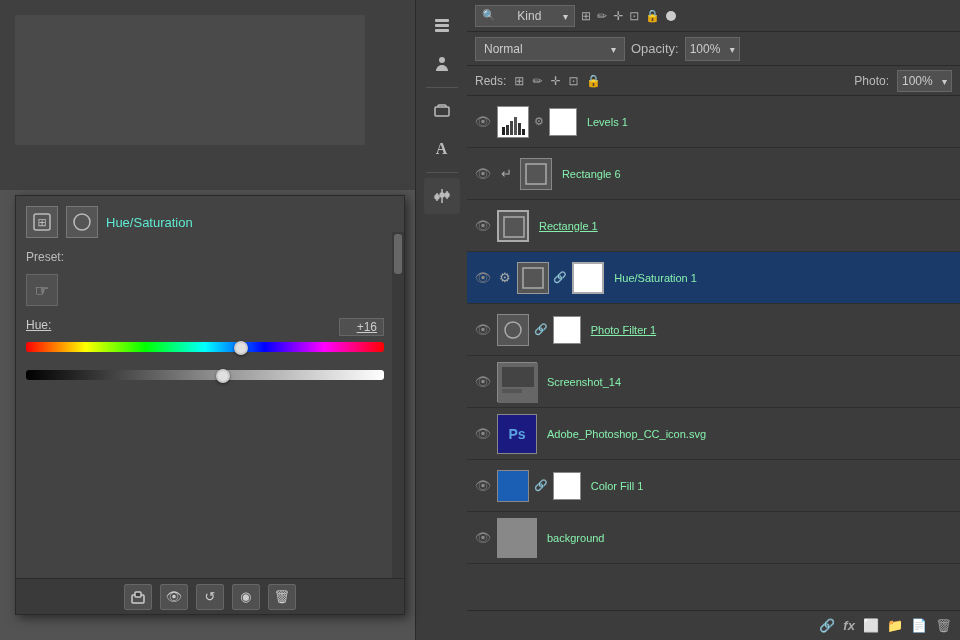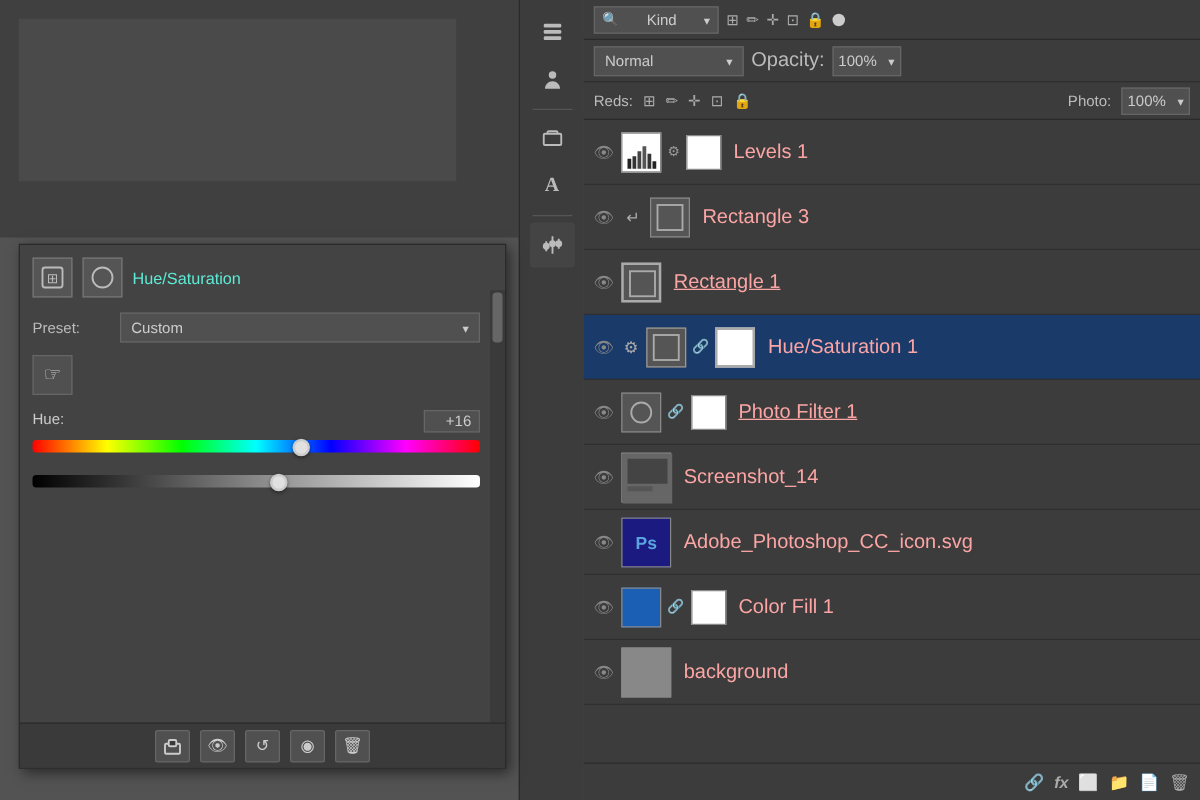--- a/index.html
+++ b/index.html
@@ -133,27 +133,27 @@
       gap: 6px;
       border-bottom: 1px solid #2a2a2a;
     }
     .normal-select {
       background: #505050;
       border: 1px solid #666;
       color: #ccc;
       padding: 2px 8px;
       font-size: 12px;
       height: 24px;
-      width: 120px;
+      width: 150px;
       display: flex;
       align-items: center;
       justify-content: space-between;
       cursor: pointer;
     }
-    .opacity-label { color: #bbb; font-size: 16px; }
+    .opacity-label { color: #bbb; font-size: 13px; }
     .opacity-value {
       background: #505050;
       border: 1px solid #666;
       color: #ccc;
       padding: 2px 4px;
       font-size: 12px;
       height: 24px;
       width: 55px;
       display: flex;
       align-items: center;
@@ -206,21 +206,21 @@
       cursor: pointer;
       font-size: 13px;
     }
     .layer-thumb {
       width: 32px;
       height: 32px;
       background: #555;
       border: 1px solid #666;
       flex-shrink: 0;
     }
-    .layer-name { color: #fca5a5; font-size: 16px; margin-left: 6px; }
+    .layer-name { color: #86efac; font-size: 11px; margin-left: 6px; }
     .layer-name.underline { text-decoration: underline; }
     .layer-icon { color: #999; font-size: 11px; margin: 0 1px; }
 
     
     .thumb-white { background: #ffffff; border: 1px solid #888; }
     .thumb-gray { background: #888; border: 1px solid #888; }
     .thumb-blue { background: #1a5fb4; border: 1px solid #888; }
     .thumb-levels {
       background: #fff;
       border: 1px solid #888;
@@ -371,21 +371,21 @@
       color: #ccc;
       font-size: 12px;
       display: flex;
       align-items: center;
       justify-content: space-between;
       padding: 0 8px;
       cursor: pointer;
     }
 
     
-    .slider-section { margin-bottom: 12px; }
+    .slider-section { margin-bottom: 12px; text-decoration: underline; }
     .slider-header {
       display: flex;
       justify-content: space-between;
       margin-bottom: 4px;
     }
     .slider-name { color: #ccc; font-size: 12px; }
     .slider-value-box {
       background: #505050;
       border: 1px solid #666;
       color: #ccc;
@@ -561,21 +561,21 @@
   </div>
 
   <div class="layer-item">
     <span class="layer-eye">👁</span>
     <span style="color:#aaa;font-size:13px;margin:0 4px;">↵</span>
     <div class="layer-thumb" style="background:#555;border:1px solid #888;">
       <svg width="30" height="30">
           <rect x="5" y="5" width="20" height="20" fill="none" stroke="#aaa" stroke-width="1.5"></rect>
         </svg>
     </div>
-    <span class="layer-name">Rectangle 3</span>
+    <span class="layer-name">Rectangle 6</span>
   </div>
 
   <div class="layer-item">
     <span class="layer-eye">👁</span>
     <div class="layer-thumb" style="background:#555;border:2px solid #aaa;">
       <svg width="30" height="30">
           <rect x="5" y="5" width="20" height="20" fill="none" stroke="#aaa" stroke-width="1.5"></rect>
         </svg>
     </div>
     <span class="layer-name underline">Rectangle 1</span>
@@ -662,24 +662,20 @@
       <div class="props-thumb-icon">
         <svg width="20" height="20">
             <circle cx="10" cy="10" r="8" fill="none" stroke="#bbb" stroke-width="1.5"></circle>
           </svg>
       </div>
       <span class="props-layer-name">Hue/Saturation</span>
     </div>
 
     <div class="prop-row">
       <span class="prop-label">Preset:</span>
-      <div class="prop-select">
-        <span>Custom</span>
-        <span class="chevron-down"></span>
-      </div>
     </div>
 
     <div class="channel-row">
       <div class="channel-hand">☞</div>
     </div>
 
     <div class="slider-section">
       <div class="slider-header">
         <span class="slider-name">Hue:</span>
         <div class="slider-value-box">+16</div>

